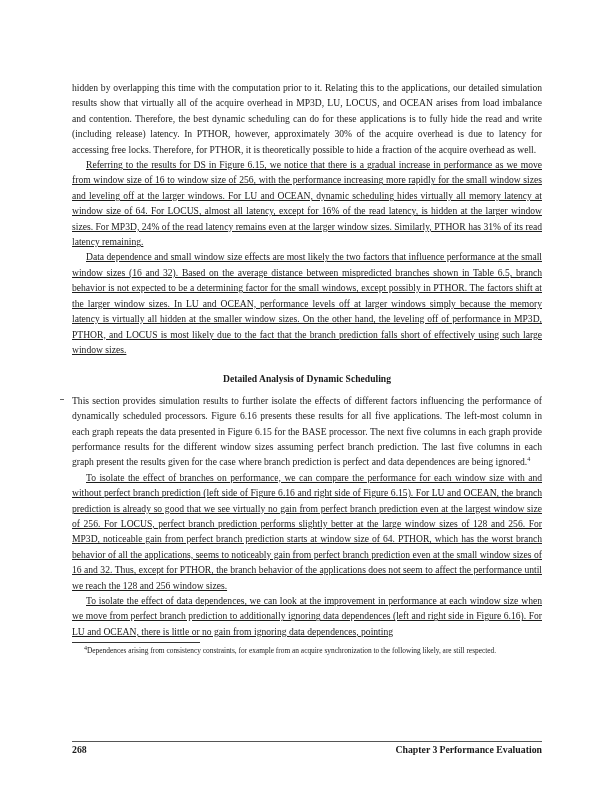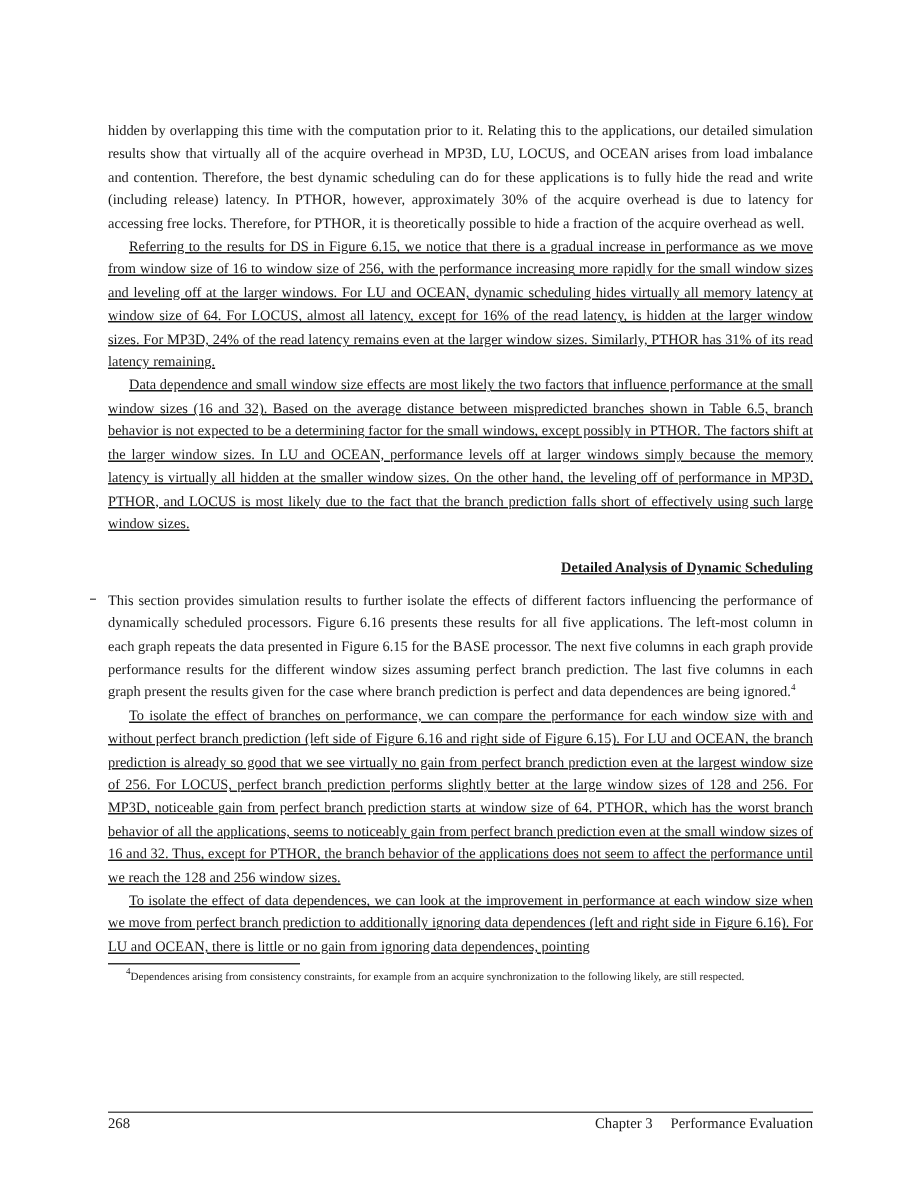--- a/index.html
+++ b/index.html
@@ -6,34 +6,33 @@
     body { width: 612px; height: 791px; position: relative; overflow: hidden; }
     .page {
       position: absolute; left: 72px; top: 80px; width: 470px;
       font-family: "Liberation Serif", serif; font-size: 9.6px; line-height: 15.4px;
       color: #1a1a1a; text-align: justify;
     }
     .page p { margin: 0; }
     .indent { text-indent: 14px; text-decoration: underline; }
     .heading {
       font-weight: bold; margin-top: 14px !important; margin-bottom: 6px !important;
-      text-align: right;
-      text-decoration: underline;
+      text-align: center;
     }
     .margin-mark { position: absolute; left: 60px; top: 399px; width: 4px; height: 1px; background: #666; }
     sup { font-size: 6px; line-height: 0; vertical-align: super; }
     .fn-rule { width: 128px; height: 1px; background: #333; margin-top: 3px; margin-bottom: 3px; }
     .footnote { font-size: 7.4px; line-height: 10px; text-indent: 12px; }
     .footer {
       position: absolute; left: 72px; top: 741px; width: 470px;
       border-top: 1px solid #555; padding-top: 2px;
       font-family: "Liberation Serif", serif; font-size: 9.8px; color: #1a1a1a;
-      display: flex; justify-content: space-between;
+      display: flex; justify-content: space-between; font-weight: bold;
     }
-    .footer .chap span + span { margin-left: 12px; }
+    .footer .chap span + span { margin-left: 2px; }
   </style>
 </head>
 <body>
 
 <div class="margin-mark"></div>
 
 <div class="page">
   <p>hidden by overlapping this time with the computation prior to it. Relating this to the applications, our detailed simulation results show that virtually all of the acquire overhead in MP3D, LU, LOCUS, and OCEAN arises from load imbalance and contention. Therefore, the best dynamic scheduling can do for these applications is to fully hide the read and write (including release) latency. In PTHOR, however, approximately 30% of the acquire overhead is due to latency for accessing free locks. Therefore, for PTHOR, it is theoretically possible to hide a fraction of the acquire overhead as well.</p>
   <p class="indent">Referring to the results for DS in Figure 6.15, we notice that there is a gradual increase in performance as we move from window size of 16 to window size of 256, with the performance increasing more rapidly for the small window sizes and leveling off at the larger windows. For LU and OCEAN, dynamic scheduling hides virtually all memory latency at window size of 64. For LOCUS, almost all latency, except for 16% of the read latency, is hidden at the larger window sizes. For MP3D, 24% of the read latency remains even at the larger window sizes. Similarly, PTHOR has 31% of its read latency remaining.</p>
   <p class="indent">Data dependence and small window size effects are most likely the two factors that influence performance at the small window sizes (16 and 32). Based on the average distance between mispredicted branches shown in Table 6.5, branch behavior is not expected to be a determining factor for the small windows, except possibly in PTHOR. The factors shift at the larger window sizes. In LU and OCEAN, performance levels off at larger windows simply because the memory latency is virtually all hidden at the smaller window sizes. On the other hand, the leveling off of performance in MP3D, PTHOR, and LOCUS is most likely due to the fact that the branch prediction falls short of effectively using such large window sizes.</p>

